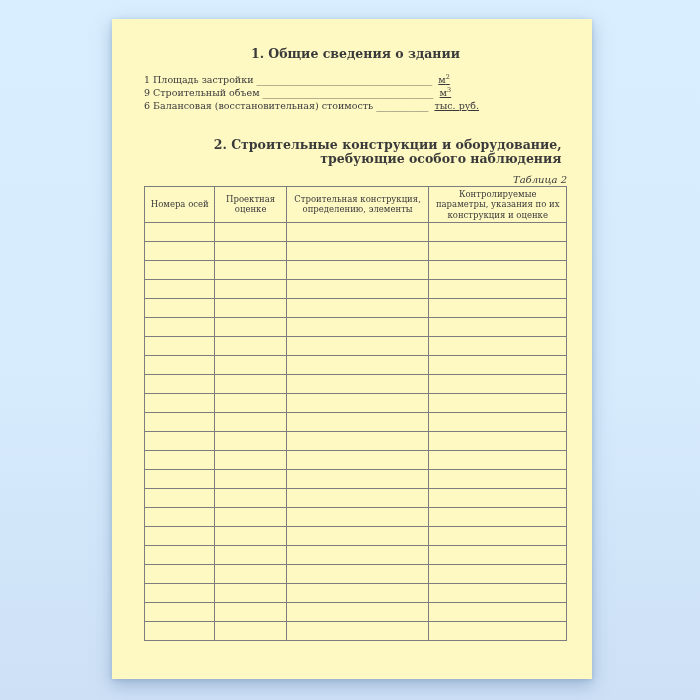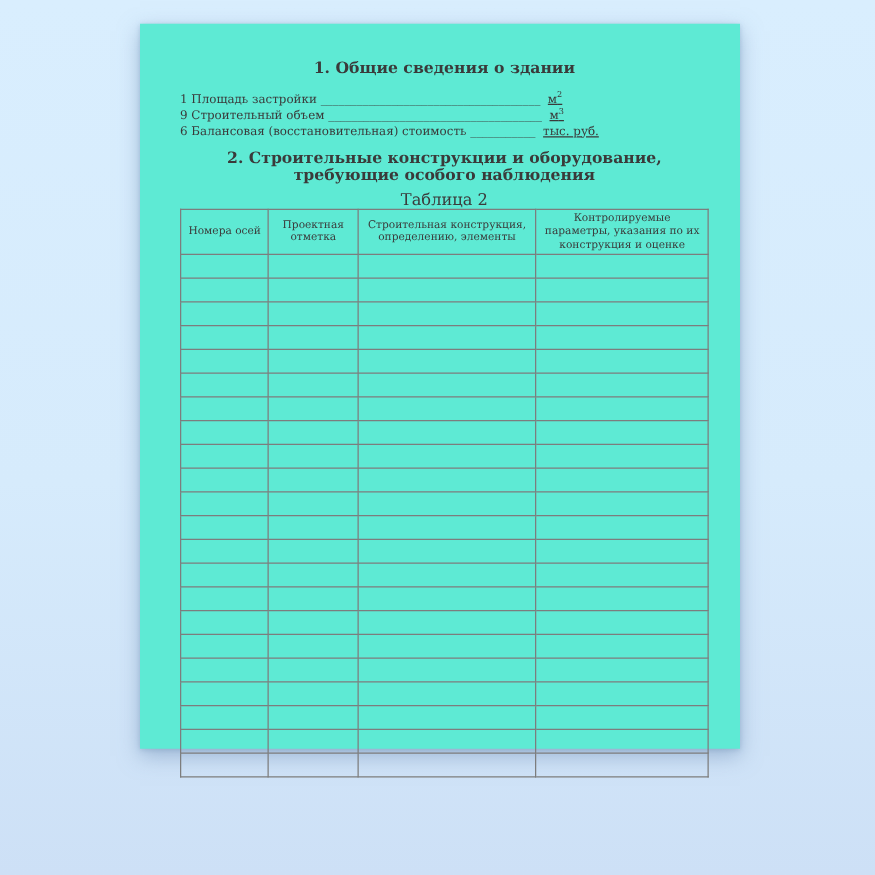--- a/index.html
+++ b/index.html
@@ -8,46 +8,48 @@
     width: 700px; height: 700px;
     background: linear-gradient(180deg, #d9eefe 0%, #d6ebfc 55%, #cde0f6 100%);
     font-family: "DejaVu Serif", serif;
     color: #3a3a3a;
     overflow: hidden;
     position: relative;
   }
   .page {
     position: absolute;
     left: 112px; top: 19px;
-    width: 480px; height: 580px;
-    background: #5eead4;
+    width: 480px; height: 660px;
+    background: #fef9c3;
     box-shadow: 0 6px 16px rgba(108, 139, 179, 0.50), 0 1px 4px rgba(108, 139, 179, 0.35);
     padding: 28px 25px 0 32px;
   }
   .section-title {
     font-size: 12.5px;
     font-weight: bold;
     text-align: center;
     line-height: 14.5px;
     margin: 0 0 11px 0;
   }
   .section-title.second {
-    margin: 7px auto 0 auto;
+    margin: 26px auto 0 auto;
     max-width: 412px;
+    text-align: right;
   }
   .fields { font-size: 9.5px; line-height: 13px; }
   .field-line { white-space: nowrap; }
   .field-blank { letter-spacing: 0; }
   .field-unit { margin-left: 3px; text-decoration: underline; }
   .field-unit sup { font-size: 6.5px; line-height: 0; }
   .table-caption {
-    text-align: center;
-    font-size: 13px;
+    text-align: right;
+    font-size: 10px;
     margin-top: 7px;
     line-height: 12px;
+    font-style: italic;
   }
   table.inspection {
     width: 100%;
     border-collapse: collapse;
     table-layout: fixed;
   }
   table.inspection th, table.inspection td {
     border: 1px solid #7d7d7d;
     padding: 0;
   }
@@ -95,21 +97,21 @@
   <table class="inspection">
     <colgroup>
       <col style="width:16.7%">
       <col style="width:16.9%">
       <col style="width:33.8%">
       <col style="width:32.6%">
     </colgroup>
     <thead>
       <tr>
         <th>Номера осей</th>
-        <th>Проектная отметка</th>
+        <th>Проектная оценке</th>
         <th>Строительная конструкция, определению, элементы</th>
         <th>Контролируемые параметры, указания по их конструкция и оценке</th>
       </tr>
     </thead>
     <tbody>
         <tr>
           <td></td>
           <td></td>
           <td></td>
           <td></td>

